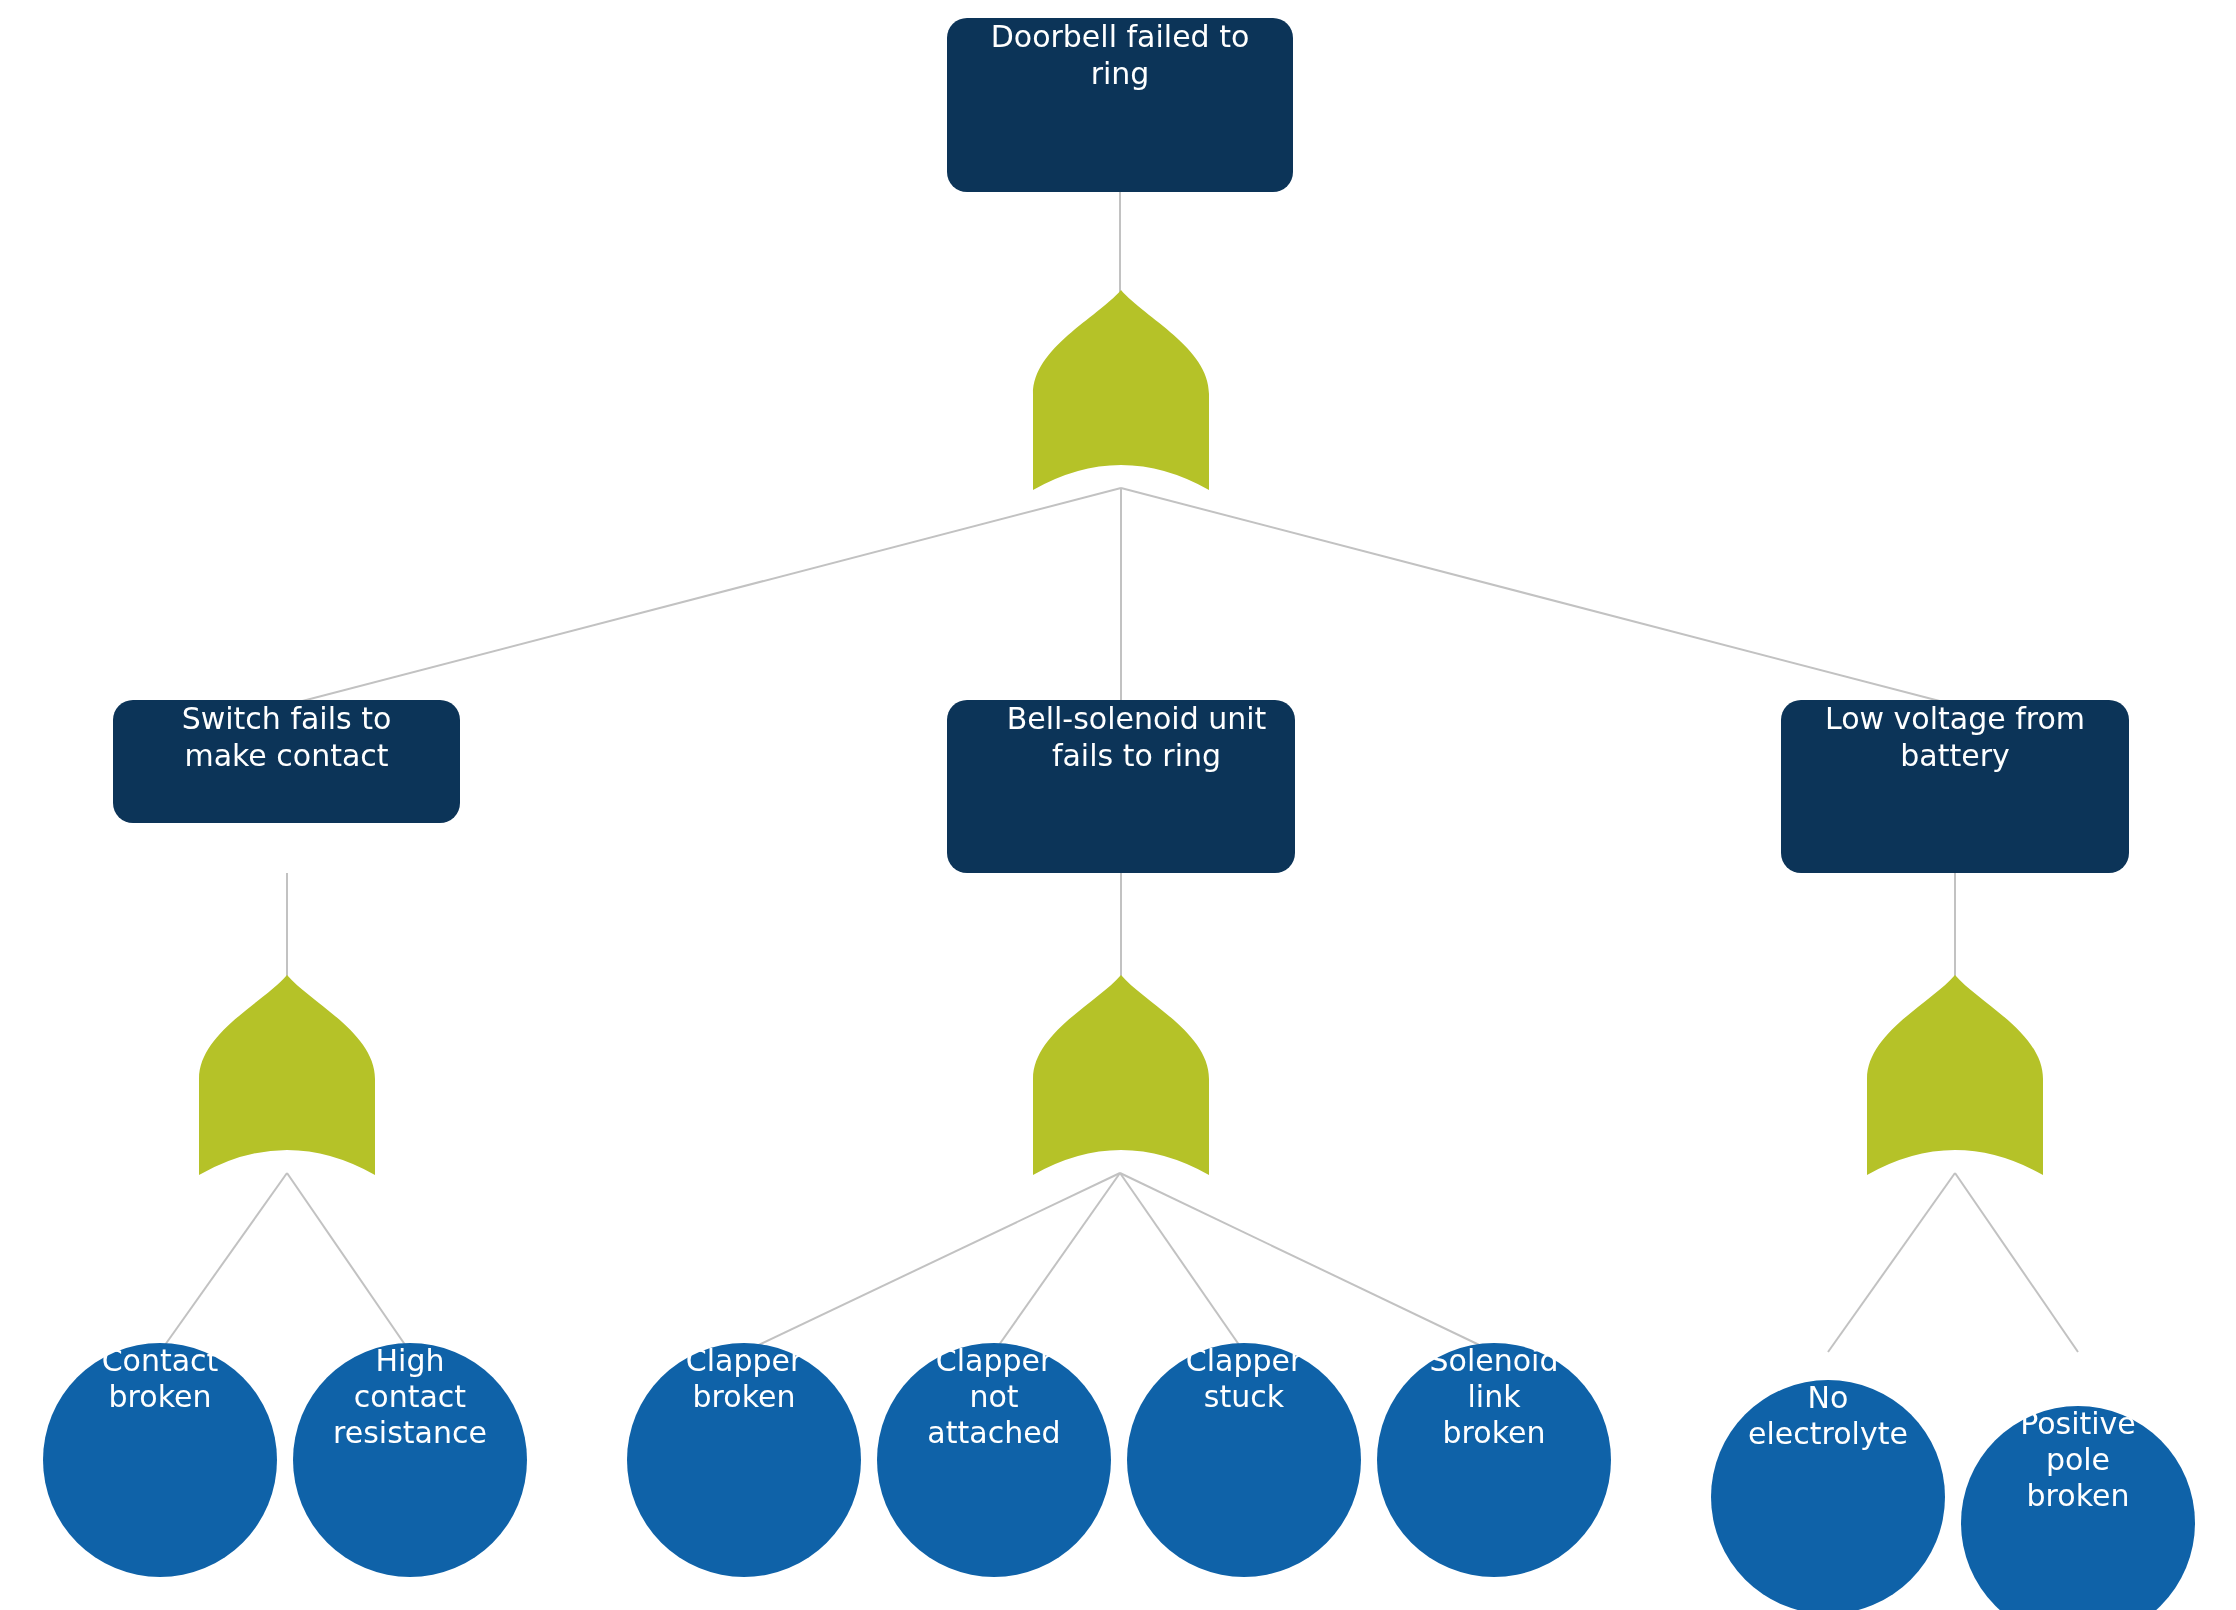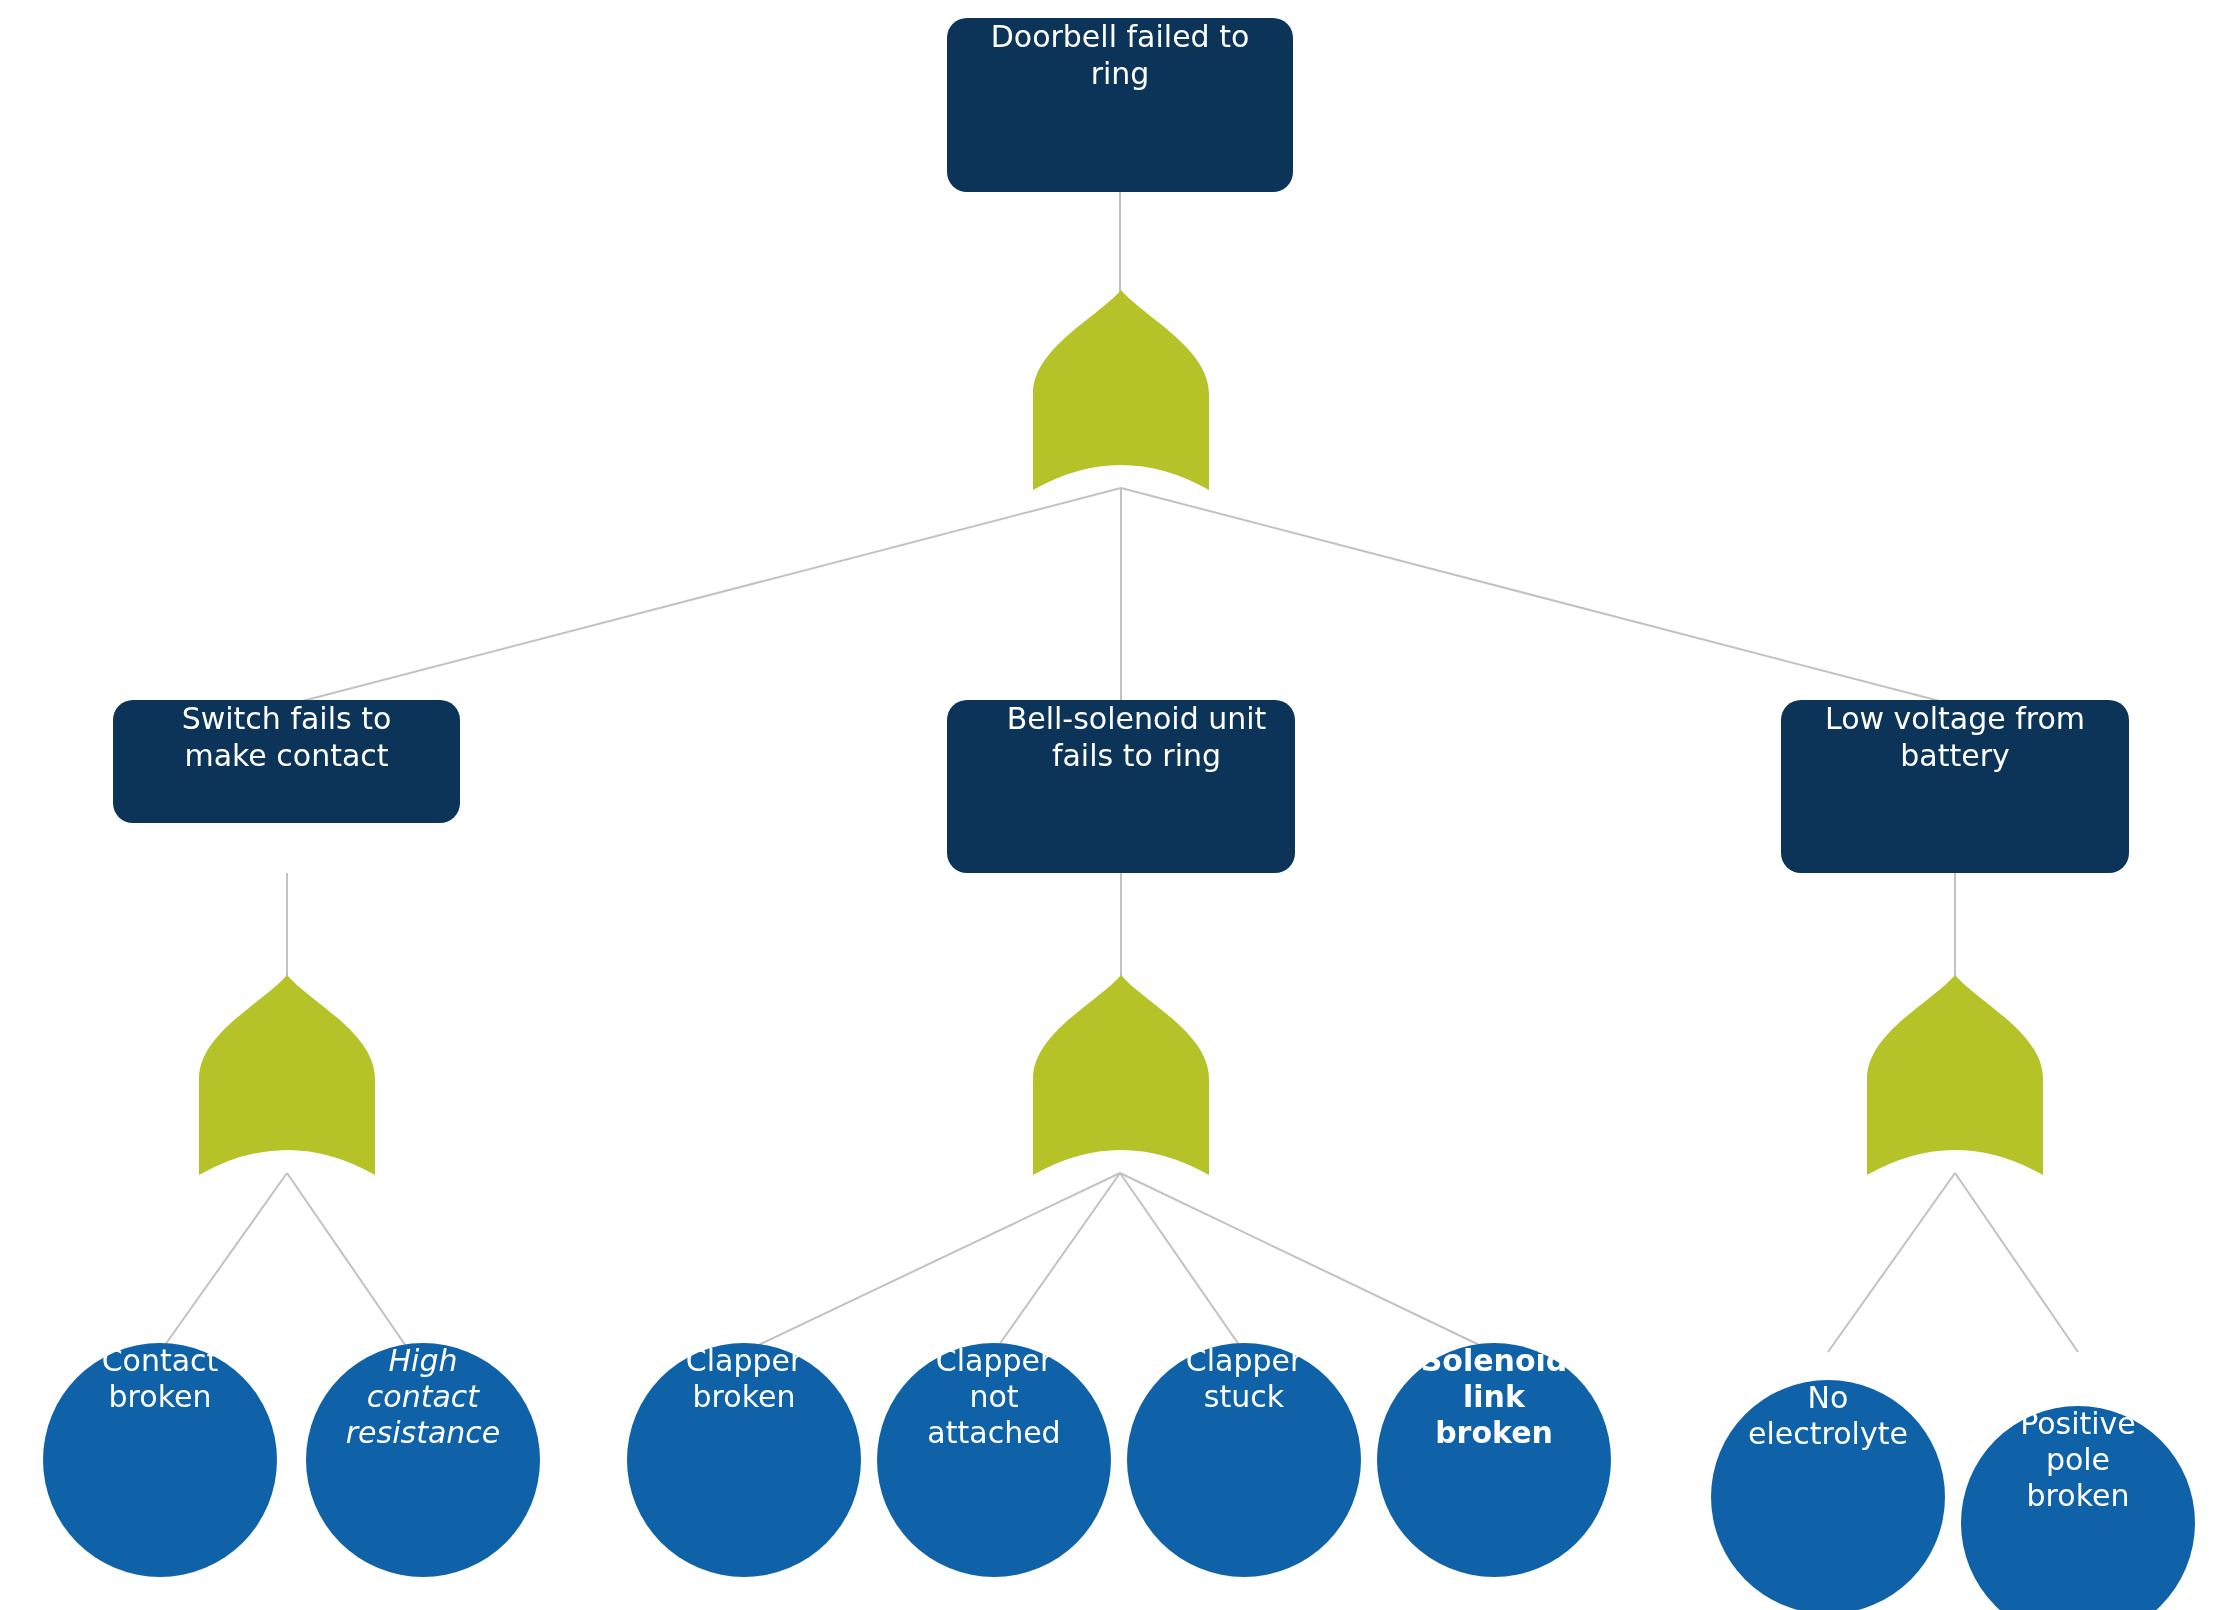--- a/index.html
+++ b/index.html
@@ -97,39 +97,39 @@
   </div>
   <div class="node ebox" style="left:1781px; top:700px; width:348px; height:173px;">
     <span class="lbl">Low voltage from
 battery</span>
   </div>
 
   <div class="node circle" style="left:43px; top:1343px;">
     <span class="lbl">Contact
 broken</span>
   </div>
-  <div class="node circle" style="left:306px; top:1343px;font-style:italic;">
+  <div class="node circle" style="left:293px; top:1343px;">
     <span class="lbl">High
 contact
 resistance</span>
   </div>
   <div class="node circle" style="left:627px; top:1343px;">
     <span class="lbl">Clapper
 broken</span>
   </div>
   <div class="node circle" style="left:877px; top:1343px;">
     <span class="lbl">Clapper
 not
 attached</span>
   </div>
   <div class="node circle" style="left:1127px; top:1343px;">
     <span class="lbl">Clapper
 stuck</span>
   </div>
-  <div class="node circle" style="left:1377px; top:1343px;font-weight:bold;">
+  <div class="node circle" style="left:1377px; top:1343px;">
     <span class="lbl">Solenoid
 link
 broken</span>
   </div>
   <div class="node circle" style="left:1711px; top:1380px;">
     <span class="lbl">No
 electrolyte</span>
   </div>
   <div class="node circle" style="left:1961px; top:1406px;">
     <span class="lbl">Positive

